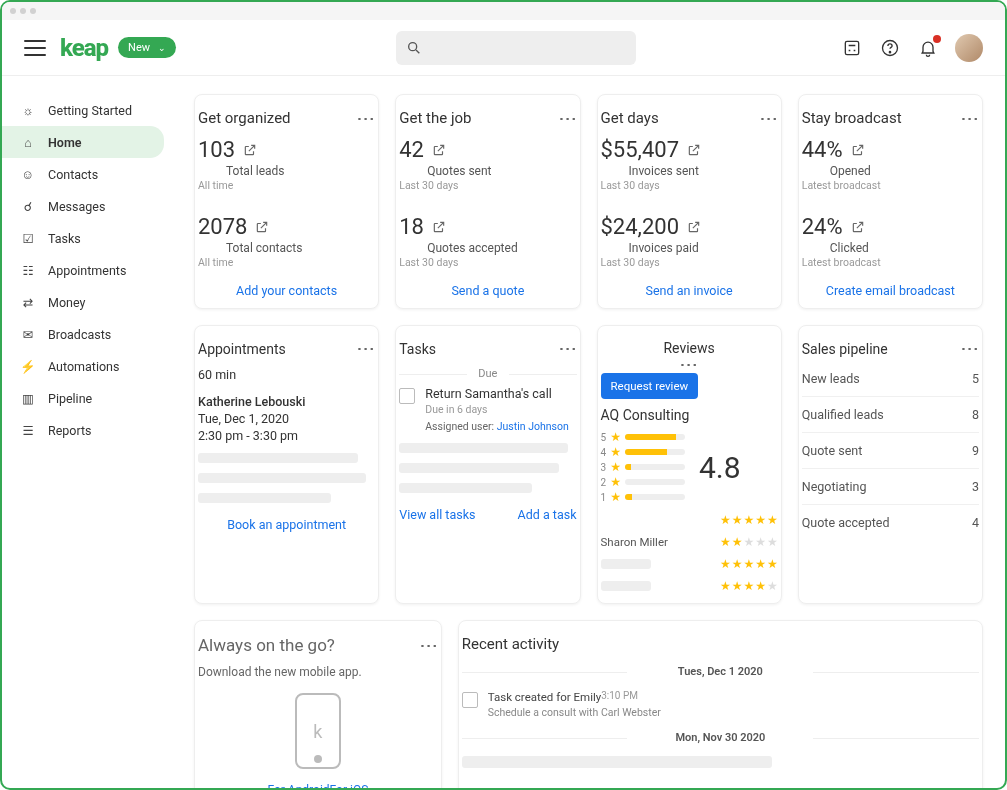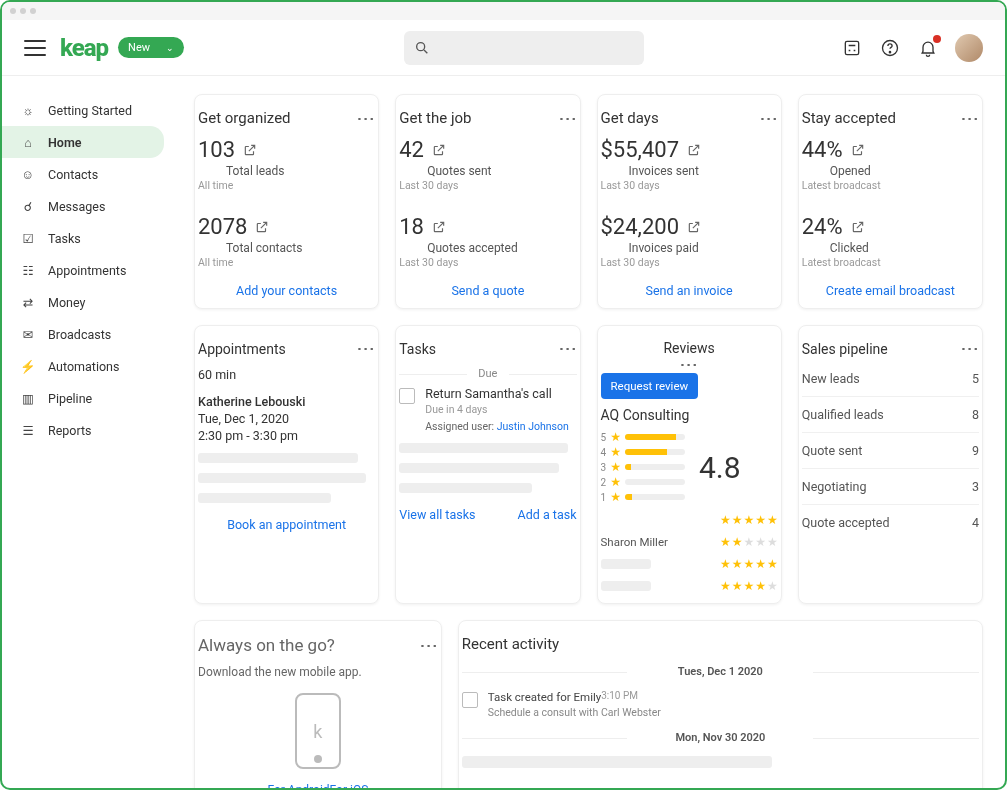--- a/index.html
+++ b/index.html
@@ -4,21 +4,21 @@
 <style>
   * { box-sizing: border-box; margin: 0; padding: 0; font-family: -apple-system, BlinkMacSystemFont, 'Segoe UI', Roboto, Helvetica, Arial, sans-serif; }
   body { background: #fff; }
   .window { border: 2px solid #34a853; border-radius: 10px; width: 1007px; height: 790px; overflow: hidden; position: relative; }
   .titlebar { height: 18px; background: #f5f5f5; display: flex; align-items: center; padding: 0 8px; gap: 4px; }
   .tldot { width: 6px; height: 6px; border-radius: 50%; background: #d1d1d1; }
   .header { height: 56px; display: flex; align-items: center; padding: 0 22px; border-bottom: 1px solid #eee; }
   .ham { width: 22px; height: 16px; margin-right: 14px; cursor: pointer; display: flex; flex-direction: column; justify-content: space-between; }
   .ham span { height: 2px; background: #333; border-radius: 1px; }
   .logo { color: #34a853; font-weight: 800; font-size: 24px; letter-spacing: -1px; margin-right: 10px; }
-  .newpill { background: #34a853; color: #fff; font-size: 11px; border-radius: 12px; padding: 4px 10px; display: inline-flex; align-items: center; gap: 16px; cursor: pointer; }
+  .newpill { background: #34a853; color: #fff; font-size: 11px; border-radius: 12px; padding: 4px 10px; display: inline-flex; align-items: center; gap: 8px; cursor: pointer; }
   .chev { font-size: 9px; }
   .search { margin-left: 220px; width: 240px; height: 34px; background: #eee; border-radius: 6px; display: flex; align-items: center; padding: 0 10px; }
   .search svg { width: 16px; height: 16px; }
   .hright { margin-left: auto; display: flex; align-items: center; gap: 16px; }
   .hicon { width: 22px; height: 22px; cursor: pointer; color: #333; position: relative; display:flex; align-items:center; justify-content:center;}
   .bellred { position:absolute; top:-2px; right:-2px; width:8px; height:8px; background:#d93025; border-radius:50%; }
   .avatar { width:28px; height:28px; border-radius:50%; background: linear-gradient(135deg,#e0c9b0,#b08968); }
   .body { display: flex; height: calc(100% - 74px); }
   .sidebar { width: 162px; padding-top: 18px; }
   .navitem { display: flex; align-items: center; gap: 12px; padding: 8px 18px; font-size: 12.5px; color: #333; cursor: pointer; border-radius: 0 14px 14px 0; }
@@ -288,21 +288,21 @@
                 </svg>
               </div>
               <div class="statlabel">Invoices paid</div>
               <div class="statmeta">Last 30 days</div>
             </div>
           <div class="cardlink">Send an invoice</div>
         </div>
 
         <div class="card">
           <div class="cardhead">
-              <span class="cardtitle">Stay accepted</span>
+              <span class="cardtitle">Stay broadcast</span>
               <span class="kebab">⋮</span>
             </div>
           <div class="stat">
               <div class="statrow">
                 <span class="statval">44%</span>
                 <svg class="extlink" viewBox="0 0 24 24" fill="none" stroke="#666" stroke-width="2">
                   <path d="M14 4h6v6"></path>
                   <path d="M20 4L10 14"></path>
                   <path d="M18 14v5a1 1 0 01-1 1H5a1 1 0 01-1-1V7a1 1 0 011-1h5"></path>
                 </svg>
@@ -343,21 +343,21 @@
         <div class="card">
           <div class="cardhead">
               <span class="cardtitle sm">Tasks</span>
               <span class="kebab">⋮</span>
             </div>
           <div class="duelabel">Due</div>
           <div class="taskrow">
             <div class="chk"></div>
             <div>
               <div class="taskname">Return Samantha's call</div>
-              <div class="taskmeta">Due in 4 days</div>
+              <div class="taskmeta">Due in 6 days</div>
               <div class="assg"><span>Assigned user:</span> <span class="u">Justin Johnson</span></div>
             </div>
           </div>
           <div class="ph w2"></div>
           <div class="ph w1"></div>
           <div class="ph w3"></div>
           <div class="linkrow">
               <span>View all tasks</span>
               <span>Add a task</span>
             </div>

